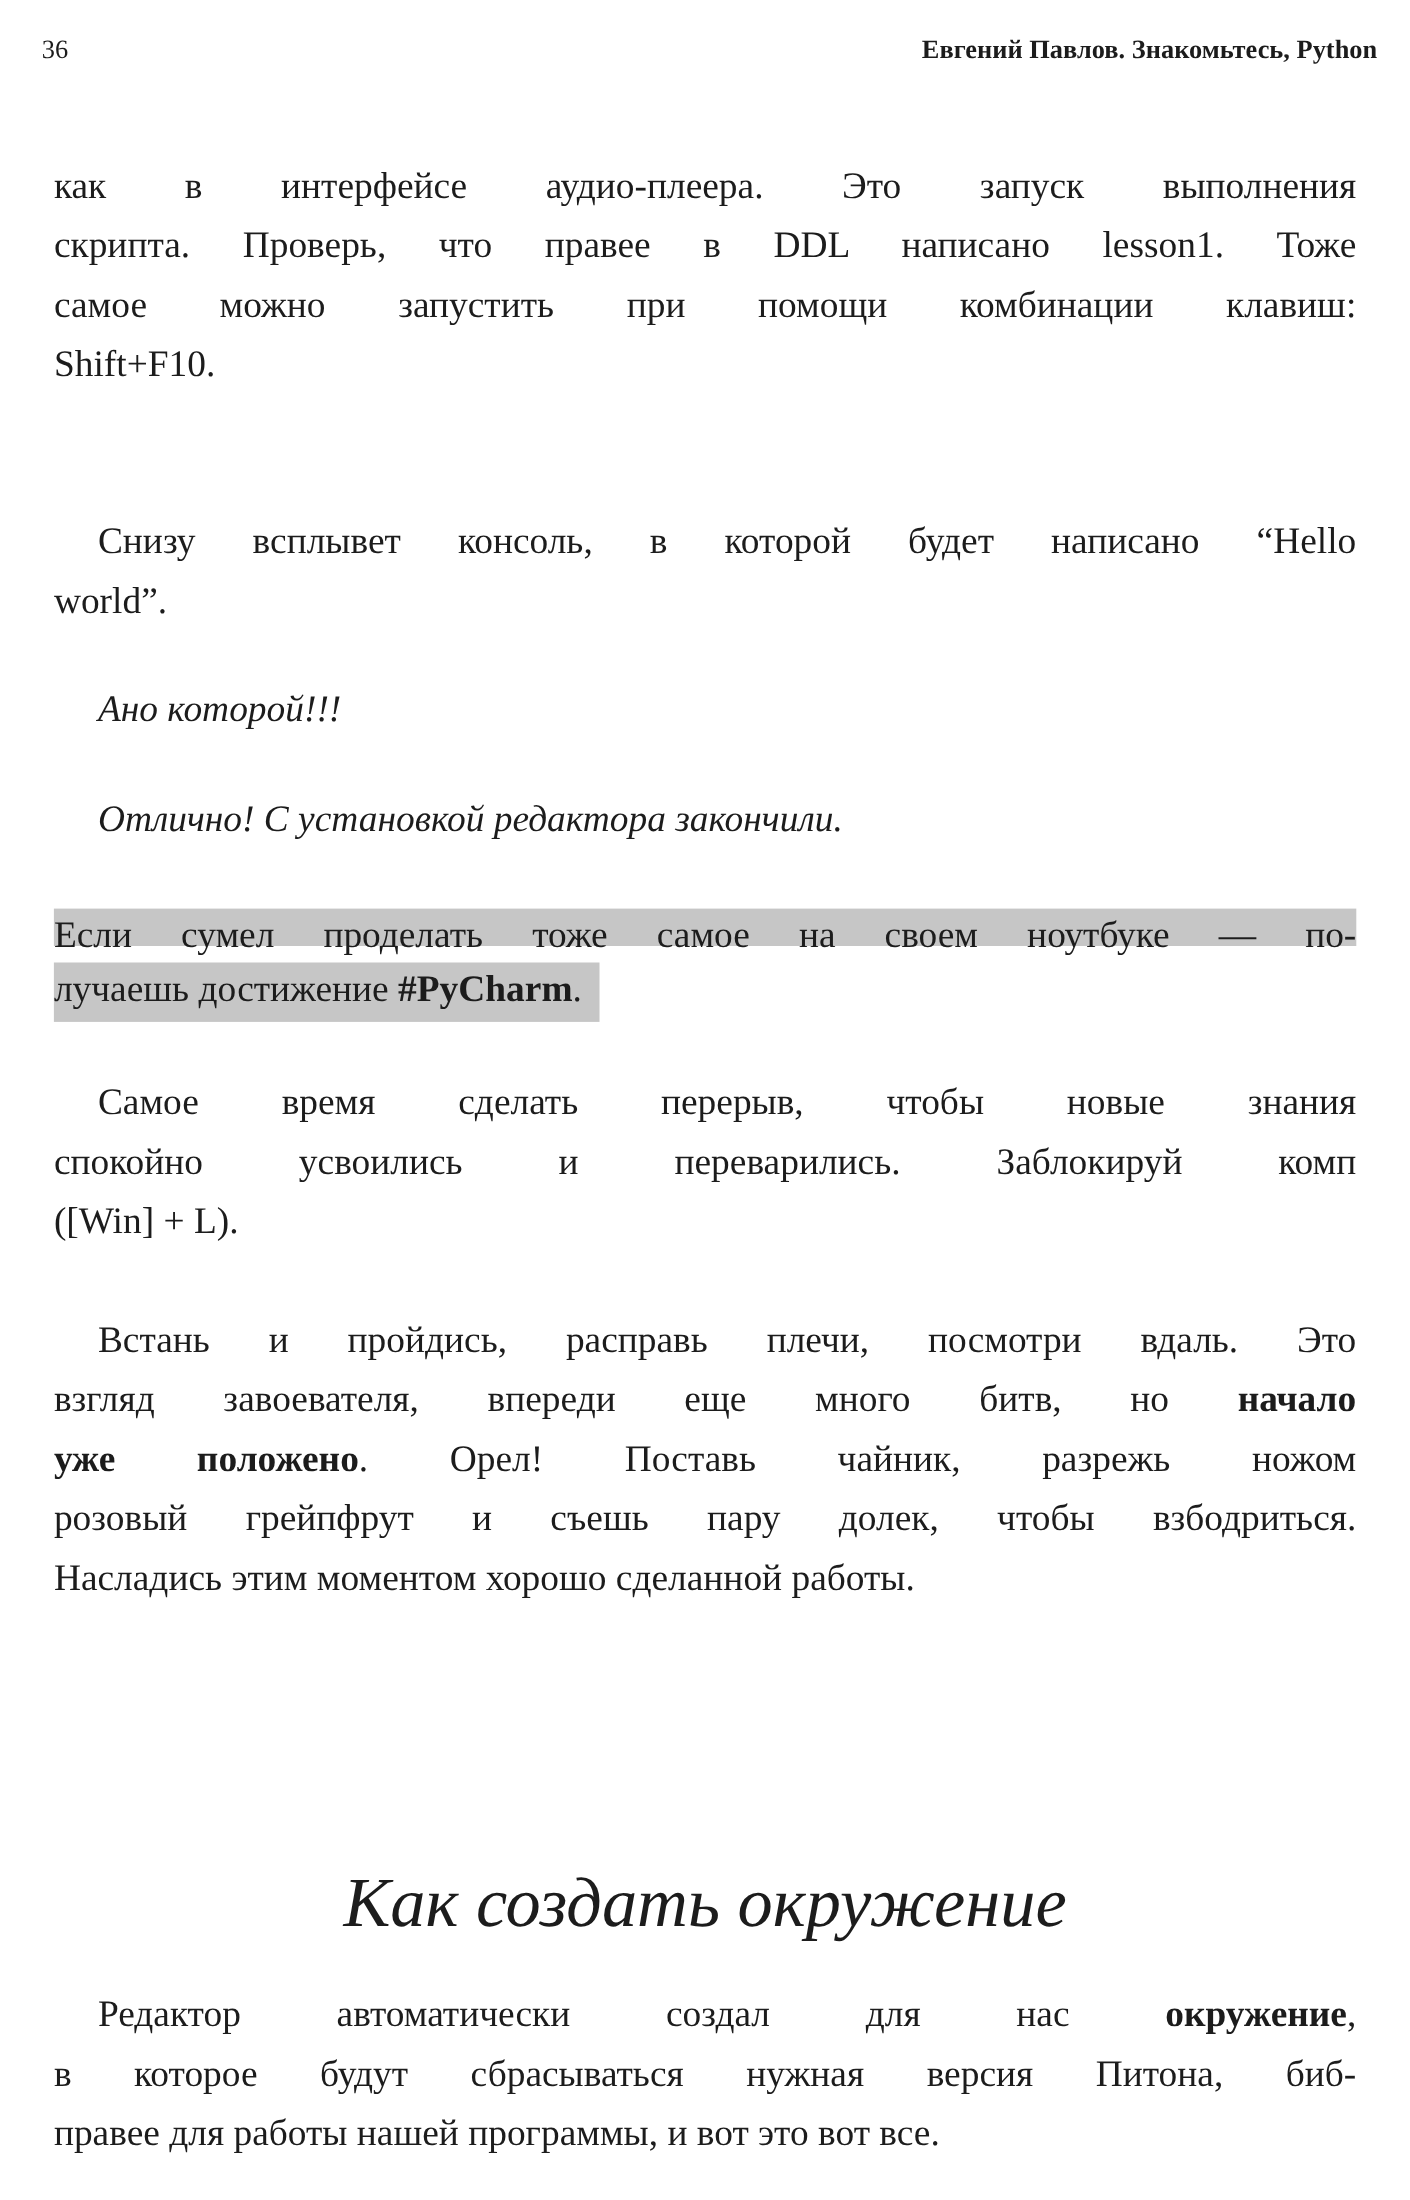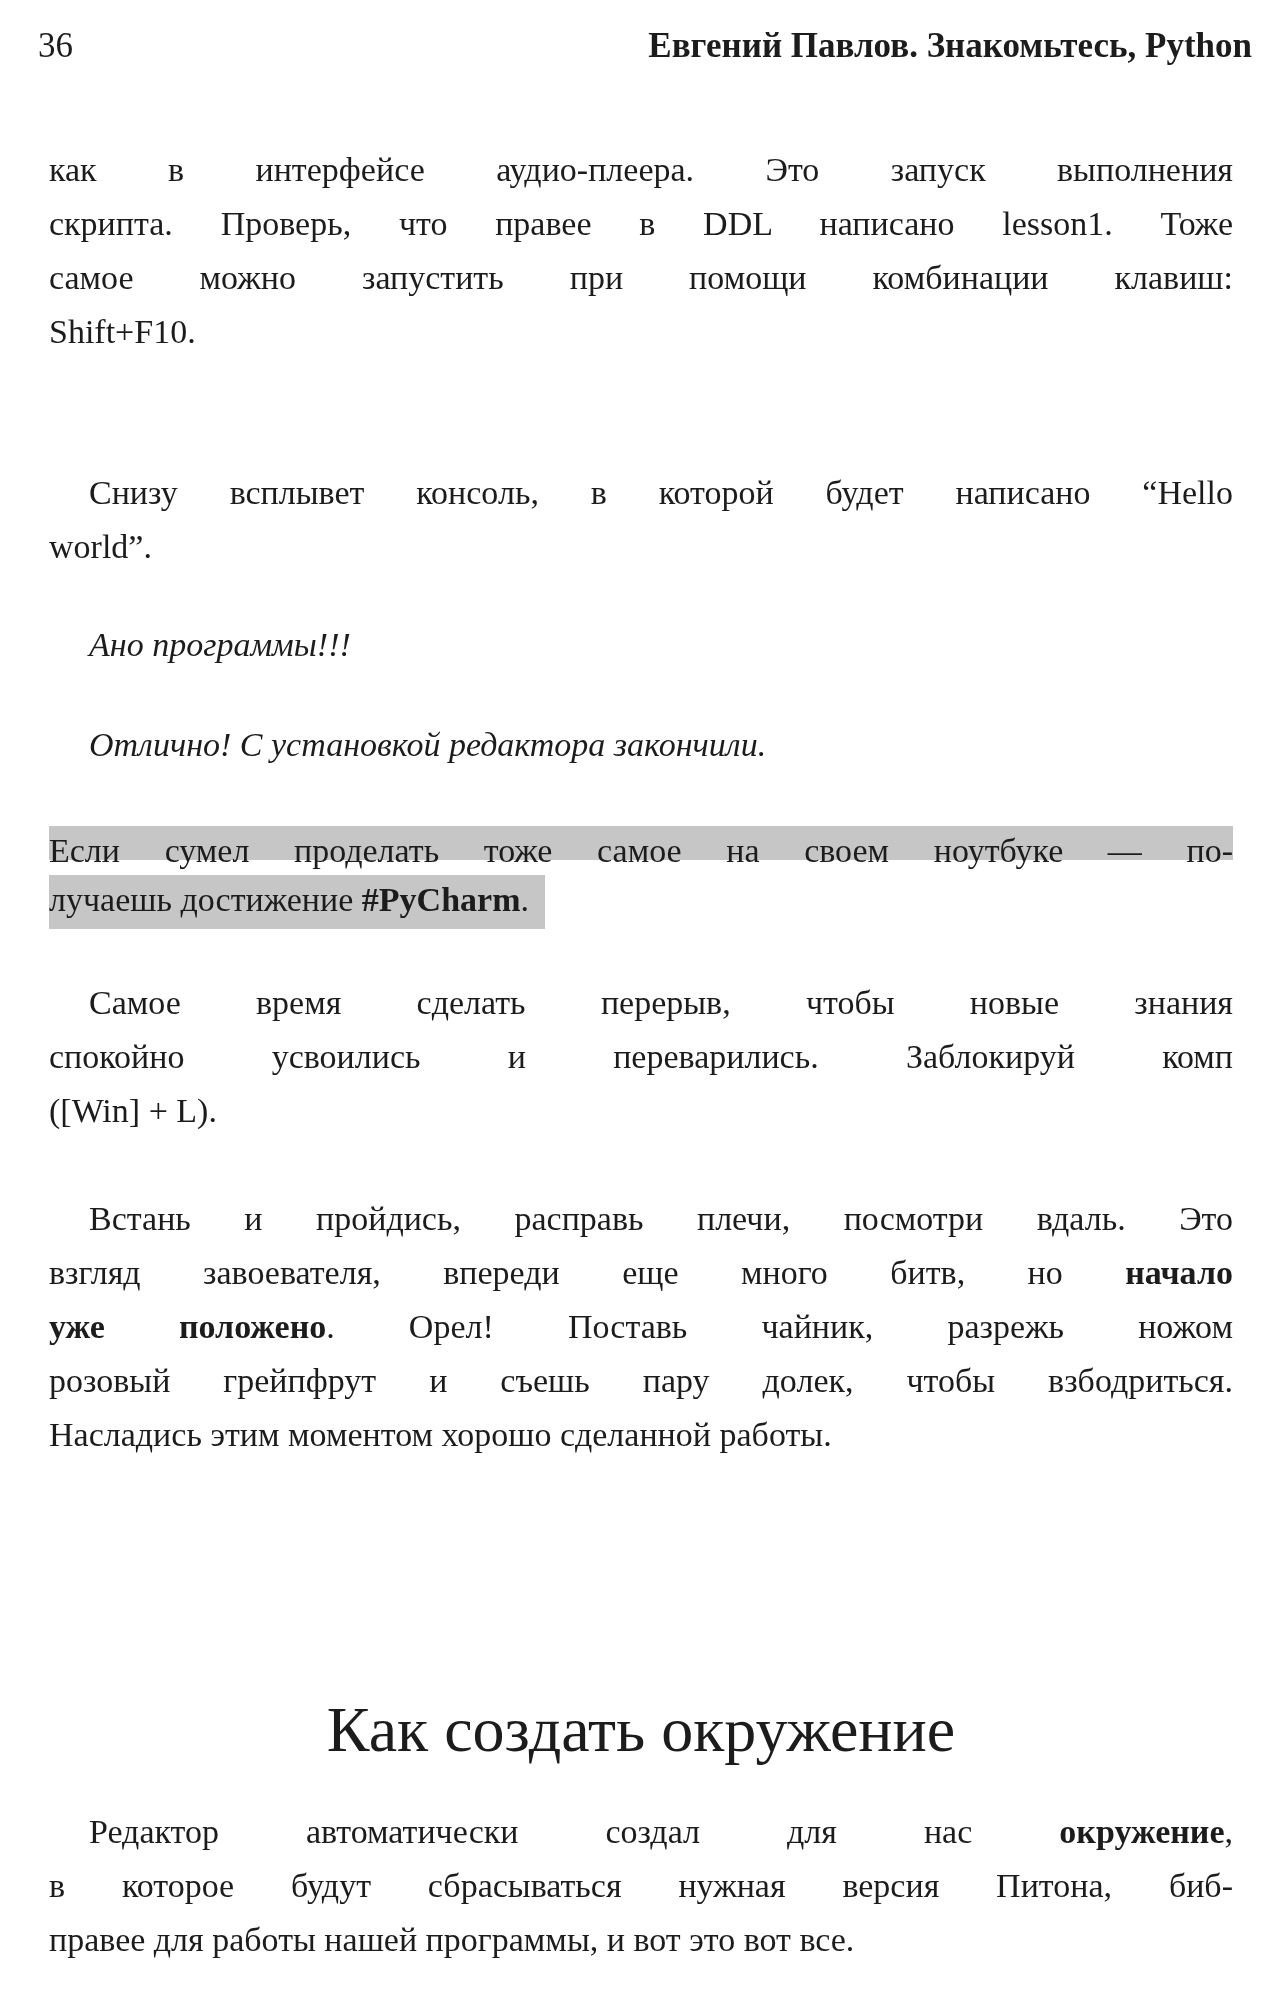--- a/index.html
+++ b/index.html
@@ -17,39 +17,39 @@
     overflow: hidden;
   }
   .header {
     position: absolute;
     top: 24px;
     left: 38px;
     right: 30px;
     display: flex;
     justify-content: space-between;
     align-items: center;
-    font-size: 35px;
+    font-size: 24px;
     line-height: 44px;
   }
   .header .page-number { font-weight: normal; }
   .header .running-title { font-weight: bold; }
   .para {
     position: absolute;
     left: 49px;
     width: 1184px;
     font-size: 34px;
     line-height: 54px;
   }
   .line { white-space: normal; }
   .line.justify {
     text-align: justify;
     text-align-last: justify;
   }
   .line.indent { text-indent: 40px; }
-  .line.center { text-align: center; text-align-last: center; }
+  .line.center { text-align: center; text-align-last: center; font-style: italic; }
   .para.heading {
     font-size: 64px;
     line-height: 80px;
     font-weight: normal;
   }
   .line.hl-full {
     background: #c6c6c6;
     height: 34px;
     line-height: 50px;
     margin-bottom: 13px;
@@ -74,21 +74,21 @@
         <div class="line justify"><span>как в интерфейсе аудио-плеера. Это запуск выполнения</span></div>
         <div class="line justify"><span>скрипта. Проверь, что правее в DDL написано lesson1. Тоже</span></div>
         <div class="line justify"><span>самое можно запустить при помощи комбинации клавиш:</span></div>
         <div class="line"><span>Shift+F10.</span></div>
       </div>
       <div class="para" style="top: 466px;">
         <div class="line justify indent"><span>Снизу всплывет консоль, в которой будет написано “Hello</span></div>
         <div class="line"><span>world”.</span></div>
       </div>
       <div class="para" style="top: 618px;">
-        <div class="line indent"><span class="seg-italic">Ано программы!!!</span></div>
+        <div class="line indent"><span class="seg-italic">Ано которой!!!</span></div>
       </div>
       <div class="para" style="top: 718px; font-style: italic;">
         <div class="line indent"><span>Отлично! С установкой редактора закончили.</span></div>
       </div>
       <div class="para" style="top: 826px;">
         <div class="line justify hl-full"><span>Если сумел проделать тоже самое на своем ноутбуке — по-</span></div>
         <div class="line"><span class="hl-wrap"><span>лучаешь достижение </span><span class="seg-bold">#PyCharm</span><span>.</span></span></div>
       </div>
       <div class="para" style="top: 976px;">
         <div class="line justify indent"><span>Самое время сделать перерыв, чтобы новые знания</span></div>

